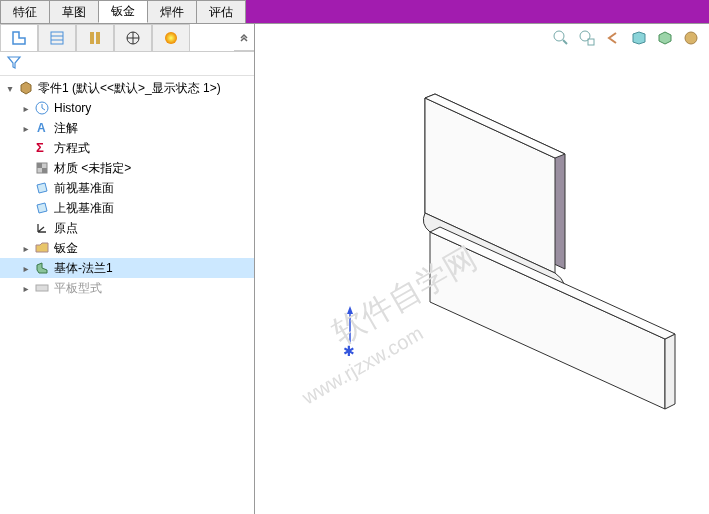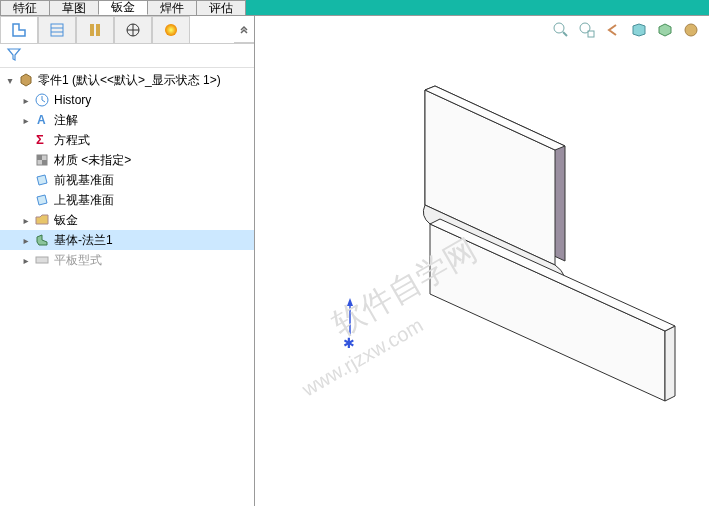--- a/index.html
+++ b/index.html
@@ -1,17 +1,17 @@
 <!DOCTYPE html>
 <html><head>
 <meta charset="utf-8">
 <style>
 * { box-sizing: border-box; margin: 0; padding: 0; }
 body { font-family: "Microsoft YaHei", Arial, sans-serif; font-size: 12px; background: #fff; width: 709px; height: 514px; overflow: hidden; position: relative; }
-.tabs { display: flex; height: 16px; border-bottom: 1px solid #999; background: #14b8a6; }
+.tabs { display: flex; height: 24px; border-bottom: 1px solid #999; background: #a21caf; }
 .tab { padding: 3px 12px; border: 1px solid #999; border-bottom: none; margin-right: -1px; background: #eee; cursor: pointer; font-size: 12px; display: flex; align-items: center; }
 .tab.active { background: #fff; border-bottom: 1px solid #fff; position: relative; z-index: 2; }
 .main { display: flex; height: calc(514px - 24px); }
 .left-panel { width: 255px; border-right: 1px solid #999; background: #fff; display: flex; flex-direction: column; }
 .panel-tabs { display: flex; height: 28px; border-bottom: 1px solid #ccc; }
 .panel-tab { width: 38px; display: flex; align-items: center; justify-content: center; border: 1px solid #ccc; border-bottom: none; background: #f0f0f0; cursor: pointer; }
 .panel-tab.active { background: #fff; }
 .chevron-btn { width: 20px; display: flex; align-items: center; justify-content: center; cursor: pointer; border-bottom: 1px solid #ccc; margin-left: auto; }
 .filter-row { height: 24px; border-bottom: 1px solid #e0e0e0; display: flex; align-items: center; padding-left: 6px; }
 .tree { overflow-y: auto; flex: 1; padding: 2px 0; }
@@ -156,20 +156,29 @@
       <div class="tree-item indent-1">
         <span class="expander"></span>
         <span class="tree-icon">
             <svg width="16" height="16">
               <path d="M3 5 L11 3 L13 11 L5 13 Z" fill="#cde8f7" stroke="#4a90d9"></path>
             </svg>
           </span>
         <span>上视基准面</span>
       </div>
       <div class="tree-item indent-1">
+        <span class="expander"></span>
+        <span class="tree-icon">
+            <svg width="16" height="16">
+              <path d="M4 12 L4 4 M4 12 L12 12 M4 12 L10 7" fill="none" stroke="#333" stroke-width="1.3"></path>
+            </svg>
+          </span>
+        <span>原点</span>
+      </div>
+      <div class="tree-item indent-1">
         <span class="expander">▸</span>
         <span class="tree-icon">
             <svg width="16" height="16">
               <path d="M2 5 L6 5 L8 3 L14 3 L14 12 L2 12 Z" fill="#e8c56a" stroke="#a88"></path>
             </svg>
           </span>
         <span>钣金</span>
       </div>
       <div class="tree-item indent-1 selected">
         <span class="expander">▸</span>

